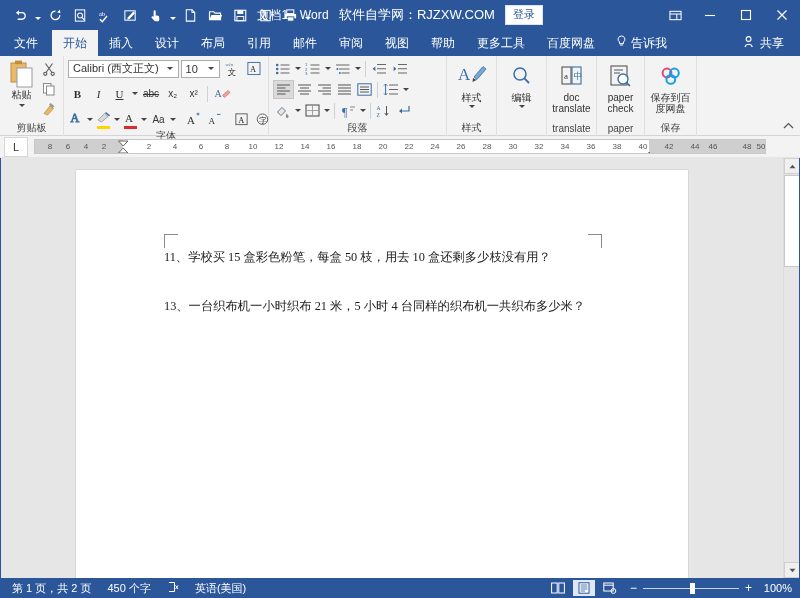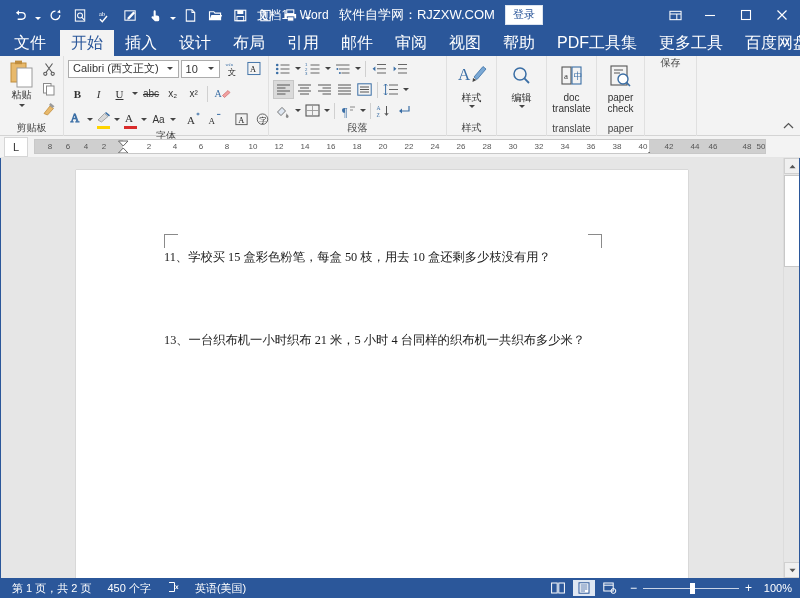--- a/index.html
+++ b/index.html
@@ -91,21 +91,21 @@
     background: #2b579a;
     display: flex; align-items: flex-end;
     flex: none;
     position: relative;
   }
   .tab {
     height: 26px;
     padding: 0 11px;
     display: flex; align-items: center;
     color: #fff;
-    font-size: 16px;
+    font-size: 12px;
     white-space: nowrap;
   }
   .tab.file { padding: 0 14px; }
   .tab.active {
     background: #f3f3f3;
     color: #2b579a;
   }
   .tab-right {
     margin-left: auto;
     display: flex; align-items: center;
@@ -313,21 +313,21 @@
     position: absolute;
     left: 88px; top: 78px;
     width: 438px;
     font-family: "Liberation Serif", serif;
     font-size: 12.3px;
     color: #1b1b1b;
     line-height: 19px;
   }
   .doc-p { margin: 0 0 0 0; }
   .doc-p.p2 { margin-top: 81px; }
-  .doc-p.p3 { margin-top: 64px; }
+  .doc-p.p3 { margin-top: 30px; }
 
   
   .vscroll {
     position: absolute;
     right: 0; top: 0; bottom: 0;
     width: 16px;
     background: #e6e6e6;
     border-left: 1px solid #dcdcdc;
   }
   .vs-btn {
@@ -499,21 +499,20 @@
     <div class="tab file">文件</div>
     <div class="tab active">开始</div>
     <div class="tab">插入</div>
     <div class="tab">设计</div>
     <div class="tab">布局</div>
     <div class="tab">引用</div>
     <div class="tab">邮件</div>
     <div class="tab">审阅</div>
     <div class="tab">视图</div>
     <div class="tab">帮助</div>
-    <div class="tab">PDF工具集</div>
     <div class="tab">更多工具</div>
     <div class="tab">百度网盘</div>
     <div class="tab-icon-text">
       <span>
         <svg width="11" height="13" viewBox="0 0 11 13">
             <path d="M5.5 1 a3.3 3.3 0 0 1 2 6 v1.6 H3.5 V7 a3.3 3.3 0 0 1 2-6 Z" fill="none" stroke="#fff" stroke-width="1"></path>
             <path d="M3.9 10 H7.1" stroke="#fff" stroke-width="1"></path>
           </svg>
       </span>
       <span>告诉我</span>
@@ -858,20 +857,32 @@
                 <path d="M19.6 18.6 L23 22" stroke="#3a6ea5" stroke-width="1.6"></path>
               </svg>
           </span>
           <span class="lb lb-en">paper check</span>
         </div>
       </div>
       <div class="grp-label">paper</div>
     </div>
 
     <div class="grp grp-save">
+      <div class="grp-body">
+        <div class="bigbtn">
+          <span class="ic">
+            <svg width="28" height="22" viewBox="0 0 28 22">
+                <circle cx="10" cy="8" r="4.4" fill="none" stroke="#e0467a" stroke-width="2"></circle>
+                <circle cx="17.4" cy="8" r="4.4" fill="none" stroke="#14a0e8" stroke-width="2"></circle>
+                <circle cx="13.8" cy="14.4" r="4.4" fill="none" stroke="#14a0e8" stroke-width="2"></circle>
+              </svg>
+          </span>
+          <span class="lb">保存到百度网盘</span>
+        </div>
+      </div>
       <div class="grp-label">保存</div>
     </div>
 
     <div class="grp" style="flex:1; border-right:none;">
       <div class="grp-body"></div>
       <div class="grp-label"></div>
     </div>
 
     <div class="ribbon-collapse">
       <svg width="11" height="8" viewBox="0 0 11 8">

